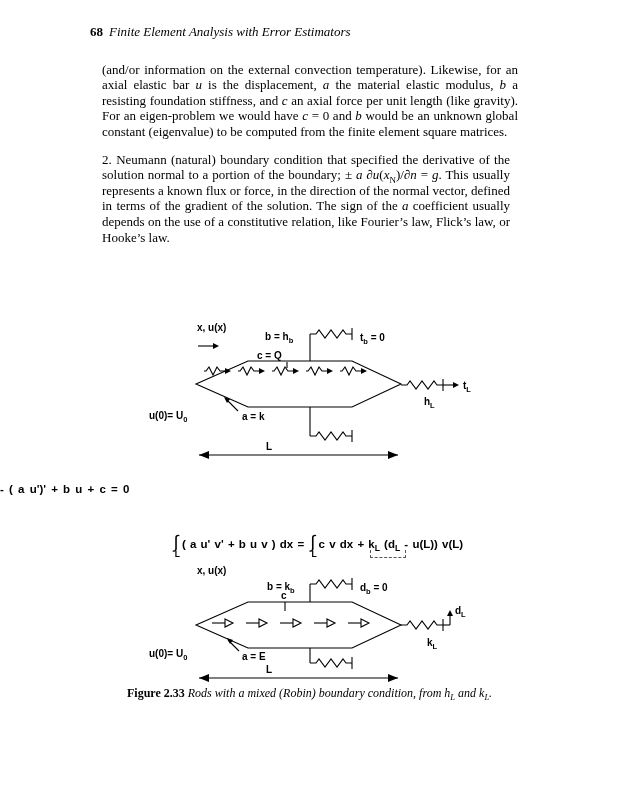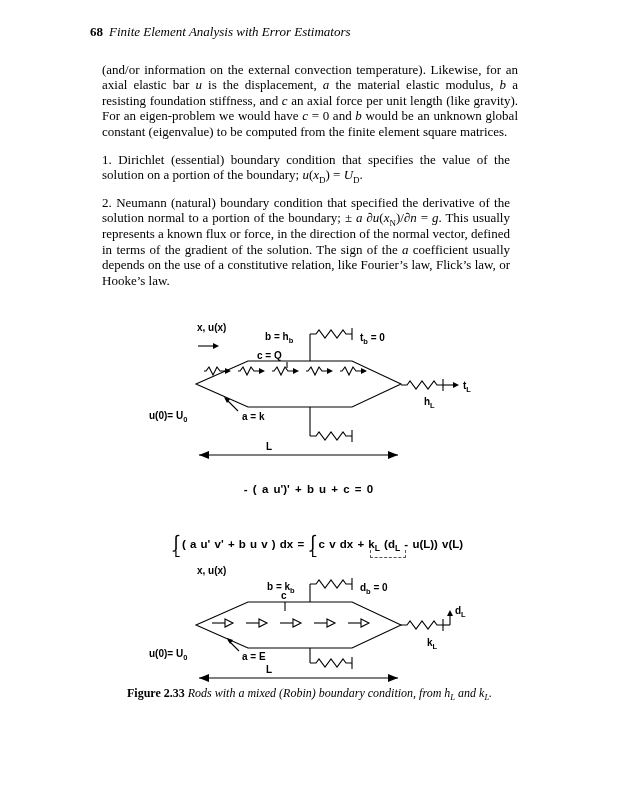--- a/index.html
+++ b/index.html
@@ -7,21 +7,21 @@
         font-family:"Liberation Serif",serif;overflow:hidden;}
   .text-block{position:absolute;left:90px;top:24px;width:440px;
         font-size:13px;line-height:15.6px;text-align:justify;}
   .header{margin:0 0 22px 0;text-align:left;}
   .pgnum{font-weight:bold;margin-right:6px;}
   .title{font-style:italic;}
   .text-block p{margin:12px;}
   .p2{text-indent:28px;margin-top:3px !important;}
   .list-item{margin-left:32px;margin-top:3px !important;width:408px;}
   .text-block sub{font-size:9px;line-height:0;}
-  .eq1{position:absolute;top:483px;left:0;width:617px;text-align:center;
+  .eq1{position:absolute;top:483px;left:0;width:617px;
         font-family:"Liberation Sans",sans-serif;font-weight:bold;font-size:11.5px;
         word-spacing:2px;}
   .eq2{position:absolute;top:534px;left:0;width:617px;padding-left:18px;box-sizing:border-box;
         text-align:center;font-family:"Liberation Sans",sans-serif;font-weight:bold;
         font-size:11.5px;word-spacing:1px;}
   .intstack{display:inline-block;vertical-align:-9px;text-align:left;margin:0 2px;}
   .intglyph{display:block;font-size:18px;line-height:16px;font-weight:normal;}
   .intsub{display:block;font-size:8.5px;line-height:8px;padding-left:1px;}
   .eq2 sub{font-size:8.5px;}
   .dash-wrap{position:relative;display:inline-block;}
@@ -39,21 +39,20 @@
 </head>
 <body>
 
 <div class="page">
 
   <div class="text-block">
     <div class="header">
       <span class="pgnum">68</span><span class="title">Finite Element Analysis with Error Estimators</span>
     </div>
     <p><span>(and/or information on the external convection temperature).  Likewise, for an axial elastic bar </span><i>u</i><span> is the displacement, </span><i>a</i><span> the material elastic modulus, </span><i>b</i><span> a resisting foundation stiffness, and </span><i>c</i><span> an axial force per unit length (like gravity).  For an eigen-problem we would have </span><i>c</i><span> = 0 and </span><i>b</i><span> would be an unknown global constant (eigenvalue) to be computed from the finite element square matrices.</span></p>
-    <p class="list-item"><span>1.  Dirichlet (essential) boundary condition that specifies the value of the solution on a portion of the boundary; </span><i>u</i><span>(</span><i>x</i><sub>D</sub><span>) = </span><i>U</i><sub>D</sub><span>.</span></p>
     <p class="list-item"><span>2.  Neumann (natural) boundary condition that specified the derivative of the solution normal to a portion of the boundary;  ± </span><i>a</i><span> ∂</span><i>u</i><span>(</span><i>x</i><sub>N</sub><span>)/∂</span><i>n</i><span> = </span><i>g</i><span>.  This usually represents a known flux or force, in the direction of the normal vector, defined in terms of the gradient of the solution.  The sign of the </span><i>a</i><span> coefficient usually depends on the use of a constitutive relation, like Fourier’s law, Flick’s law, or Hooke’s law.</span></p>
   </div>
 
   <svg class="fig fig1" width="617" height="150" viewBox="0 320 617 150" xmlns="http://www.w3.org/2000/svg">
     <g stroke="#000" stroke-width="1.1" fill="none">
       <polygon points="196,384 248,361 352,361 401,384 352,407 248,407" fill="#fff"></polygon>
       <line x1="310" y1="361" x2="310" y2="334"></line>
       <polyline points="310,334 316,334 319,330 325,338 331,330 337,338 343,330 346,334 352,334"></polyline>
       <line x1="352" y1="328" x2="352" y2="340"></line>
       <line x1="310" y1="407" x2="310" y2="436"></line>

